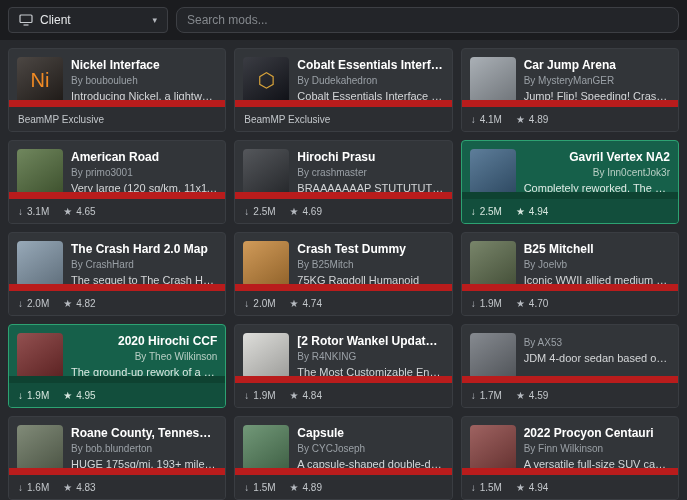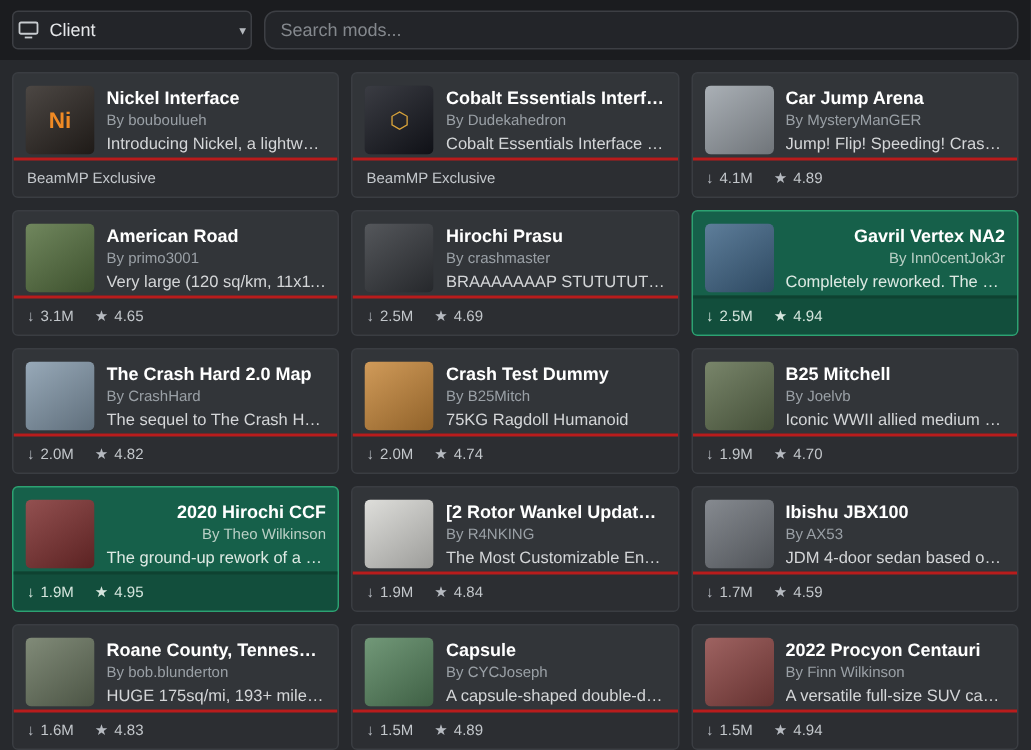--- a/index.html
+++ b/index.html
@@ -11,21 +11,21 @@
   }
   
   .topbar {
     display: flex; align-items: center; gap: 8px;
     padding: 7px 8px; height: 40px;
     background: #1b1c1f;
   }
   .dropdown {
     width: 160px; height: 26px; flex: none;
     display: flex; align-items: center; gap: 7px;
-    padding: 0 3px;
+    padding: 0 10px;
     background: #232529; border: 1px solid #3d3f44; border-radius: 4px;
     font-size: 12px; color: #e6e8ea; cursor: pointer;
   }
   .dropdown .chev { margin-left: auto; font-size: 9px; color: #b4b8bd; }
   .search {
     flex: 1; height: 26px;
     background: #232529; border: 1px solid #3d3f44; border-radius: 8px;
     padding: 0 10px; font-size: 12px; color: #e6e8ea; outline: none;
     font-family: "Liberation Sans", "DejaVu Sans", sans-serif;
   }
@@ -41,40 +41,40 @@
     display: flex; flex-direction: column;
     background: #323539; border: 1px solid #3a3d42; border-radius: 4px;
     overflow: hidden; cursor: pointer;
   }
   .card-main { flex: 1; display: flex; gap: 8px; padding: 8px; min-height: 0; }
   .thumb {
     width: 46px; height: 46px; flex: none; border-radius: 4px;
     background-color: #555; 
     background-image: linear-gradient(145deg, rgba(255,255,255,.16), rgba(0,0,0,.28));
     display: flex; align-items: center; justify-content: center;
-    font-weight: bold; font-size: 15px;
+    font-weight: normal; font-size: 20px;
   }
   .info { min-width: 0; flex: 1; padding-top: 1px; }
   .title {
     font-size: 12px; font-weight: bold; color: #ffffff;
     white-space: nowrap; overflow: hidden; text-overflow: ellipsis;
   }
   .author {
     font-size: 10px; color: #9aa0a6; margin: 3px 0 4px;
     white-space: nowrap; overflow: hidden; text-overflow: ellipsis;
   }
   .desc {
     font-size: 11px; color: #d4d6d8;
     white-space: nowrap; overflow: hidden; text-overflow: ellipsis;
   }
   .footer {
     height: 23px; flex: none;
     display: flex; align-items: center; gap: 14px;
     padding: 12px 9px;
-    background: #2c2e32; border-top: 2px solid #b91c1c;
+    background: #2c2e32; border-top: 7px solid #b91c1c;
     font-size: 10px; color: #c3c7cb;
   }
   .stat { display: inline-flex; align-items: center; gap: 4px; }
   .stat .icon { font-size: 10px; color: #b6bac0; }
   .exclusive-label { display: none; font-size: 10px; color: #c3c7cb; }
   .card.exclusive .exclusive-label { display: inline; }
   
   .card.highlighted { background: #16604a; border-color: #2da272; text-align: right; }
   .card.highlighted .footer { background: #124e3c; border-top-color: #0e4231; color: #d6e6de; }
   .card.highlighted .author { color: #b9cfc5; padding-left: 44px; }
@@ -347,21 +347,20 @@
         </span>
     </div>
   </article>
 
   <article class="card">
     <div class="card-main">
       <div class="thumb" style="background-color: rgb(111, 116, 123);">
           <span></span>
         </div>
       <div class="info">
-        <div class="title">Ibishu JBX100</div>
         <div class="author">By AX53</div>
         <div class="desc">JDM 4-door sedan based on 200BX, Toyo…</div>
       </div>
     </div>
     <div class="footer">
 
       <span class="stat">
           <span class="icon">↓</span>
           <span>1.7M</span>
         </span>

